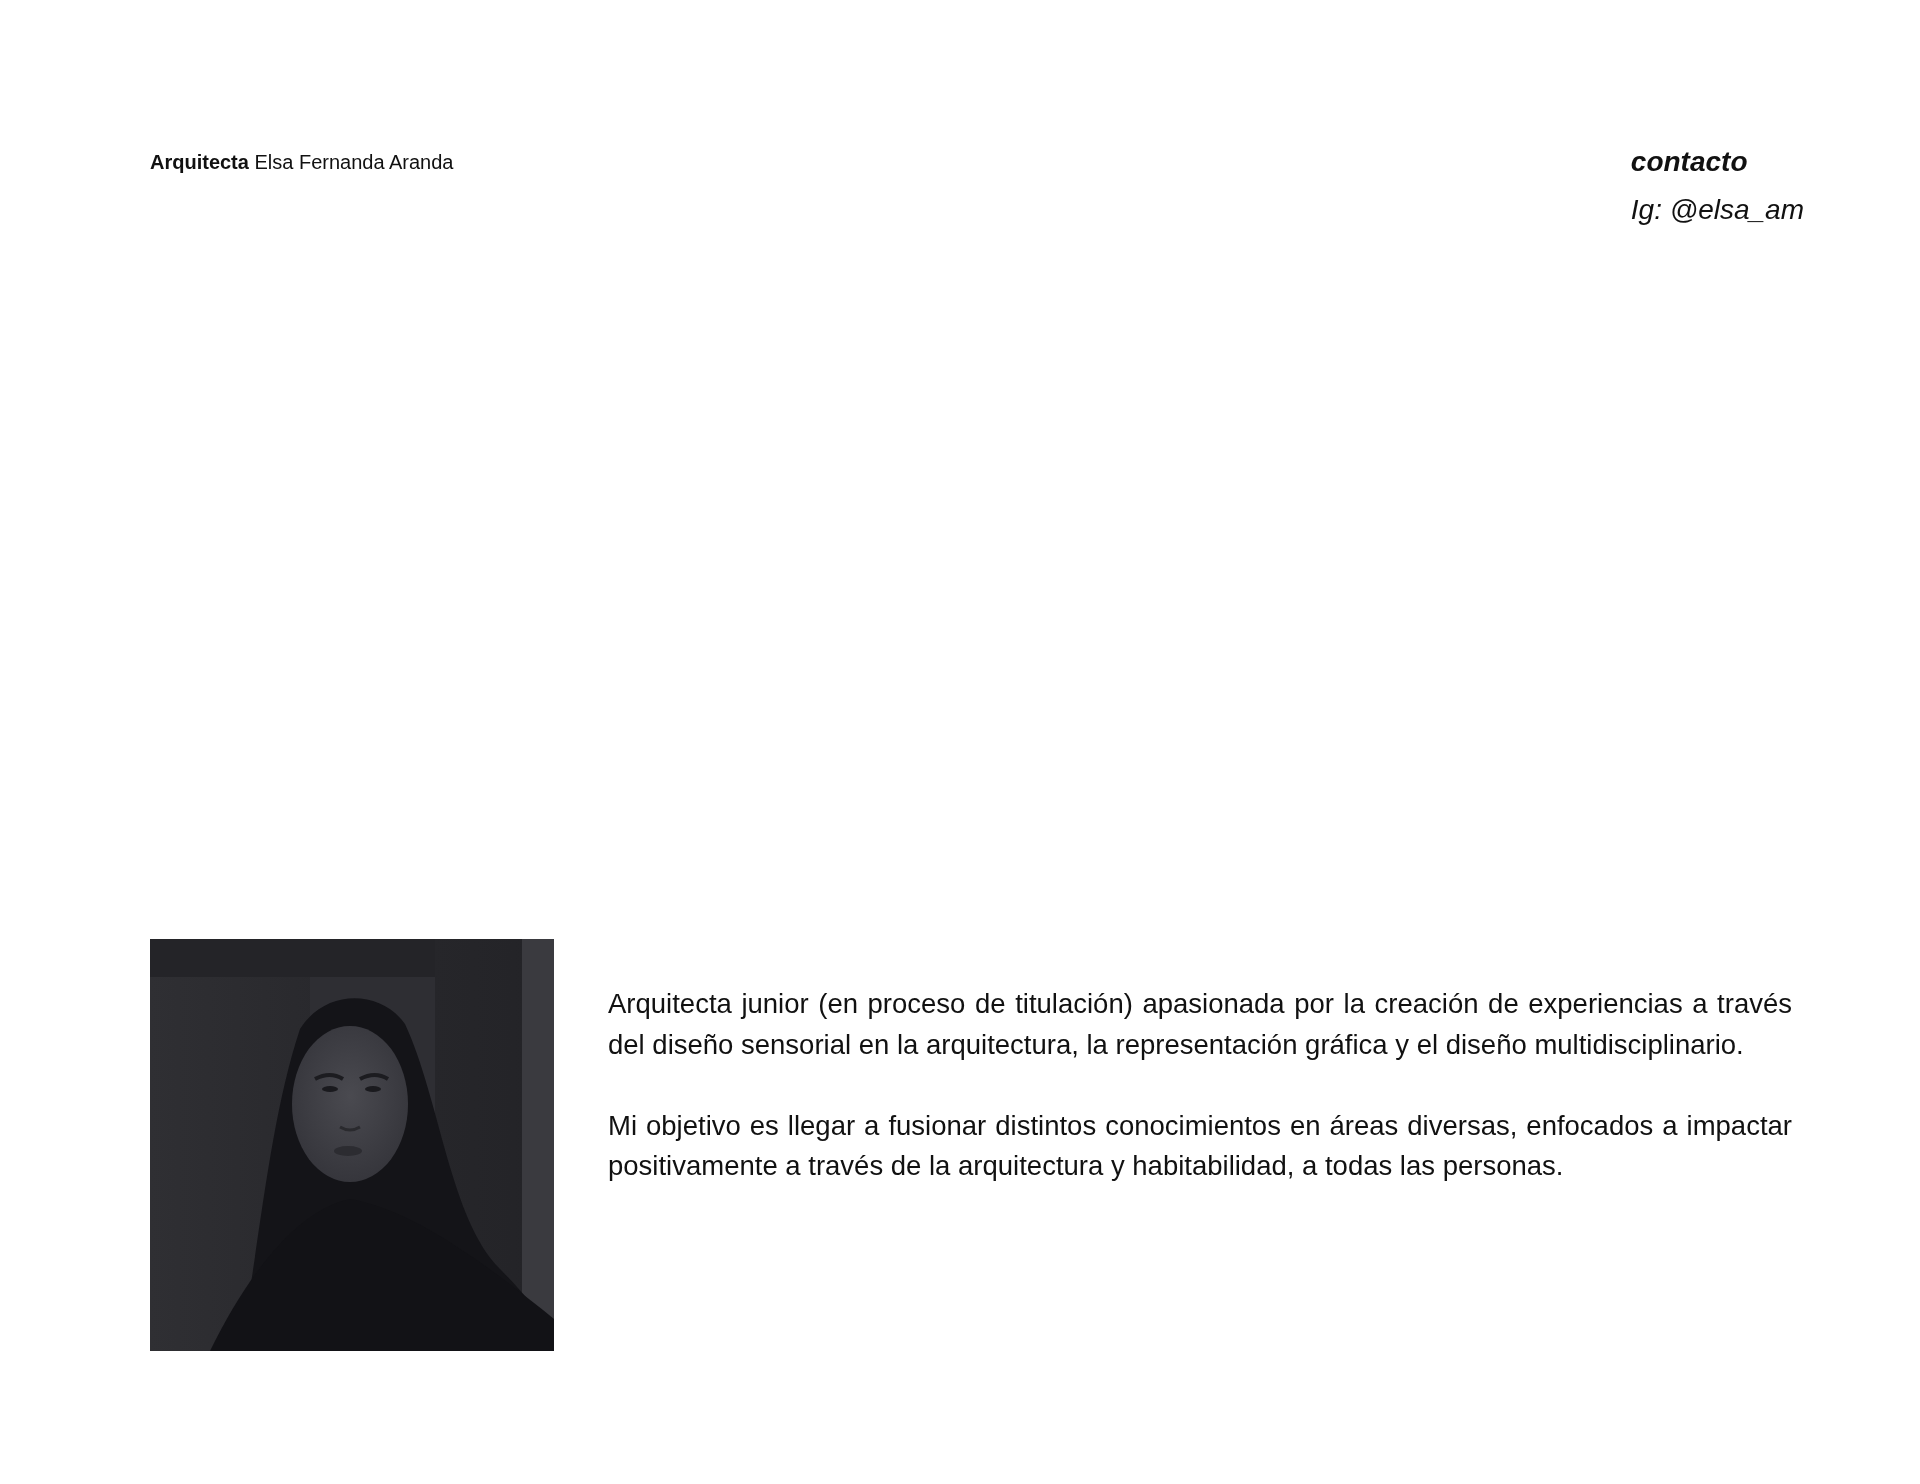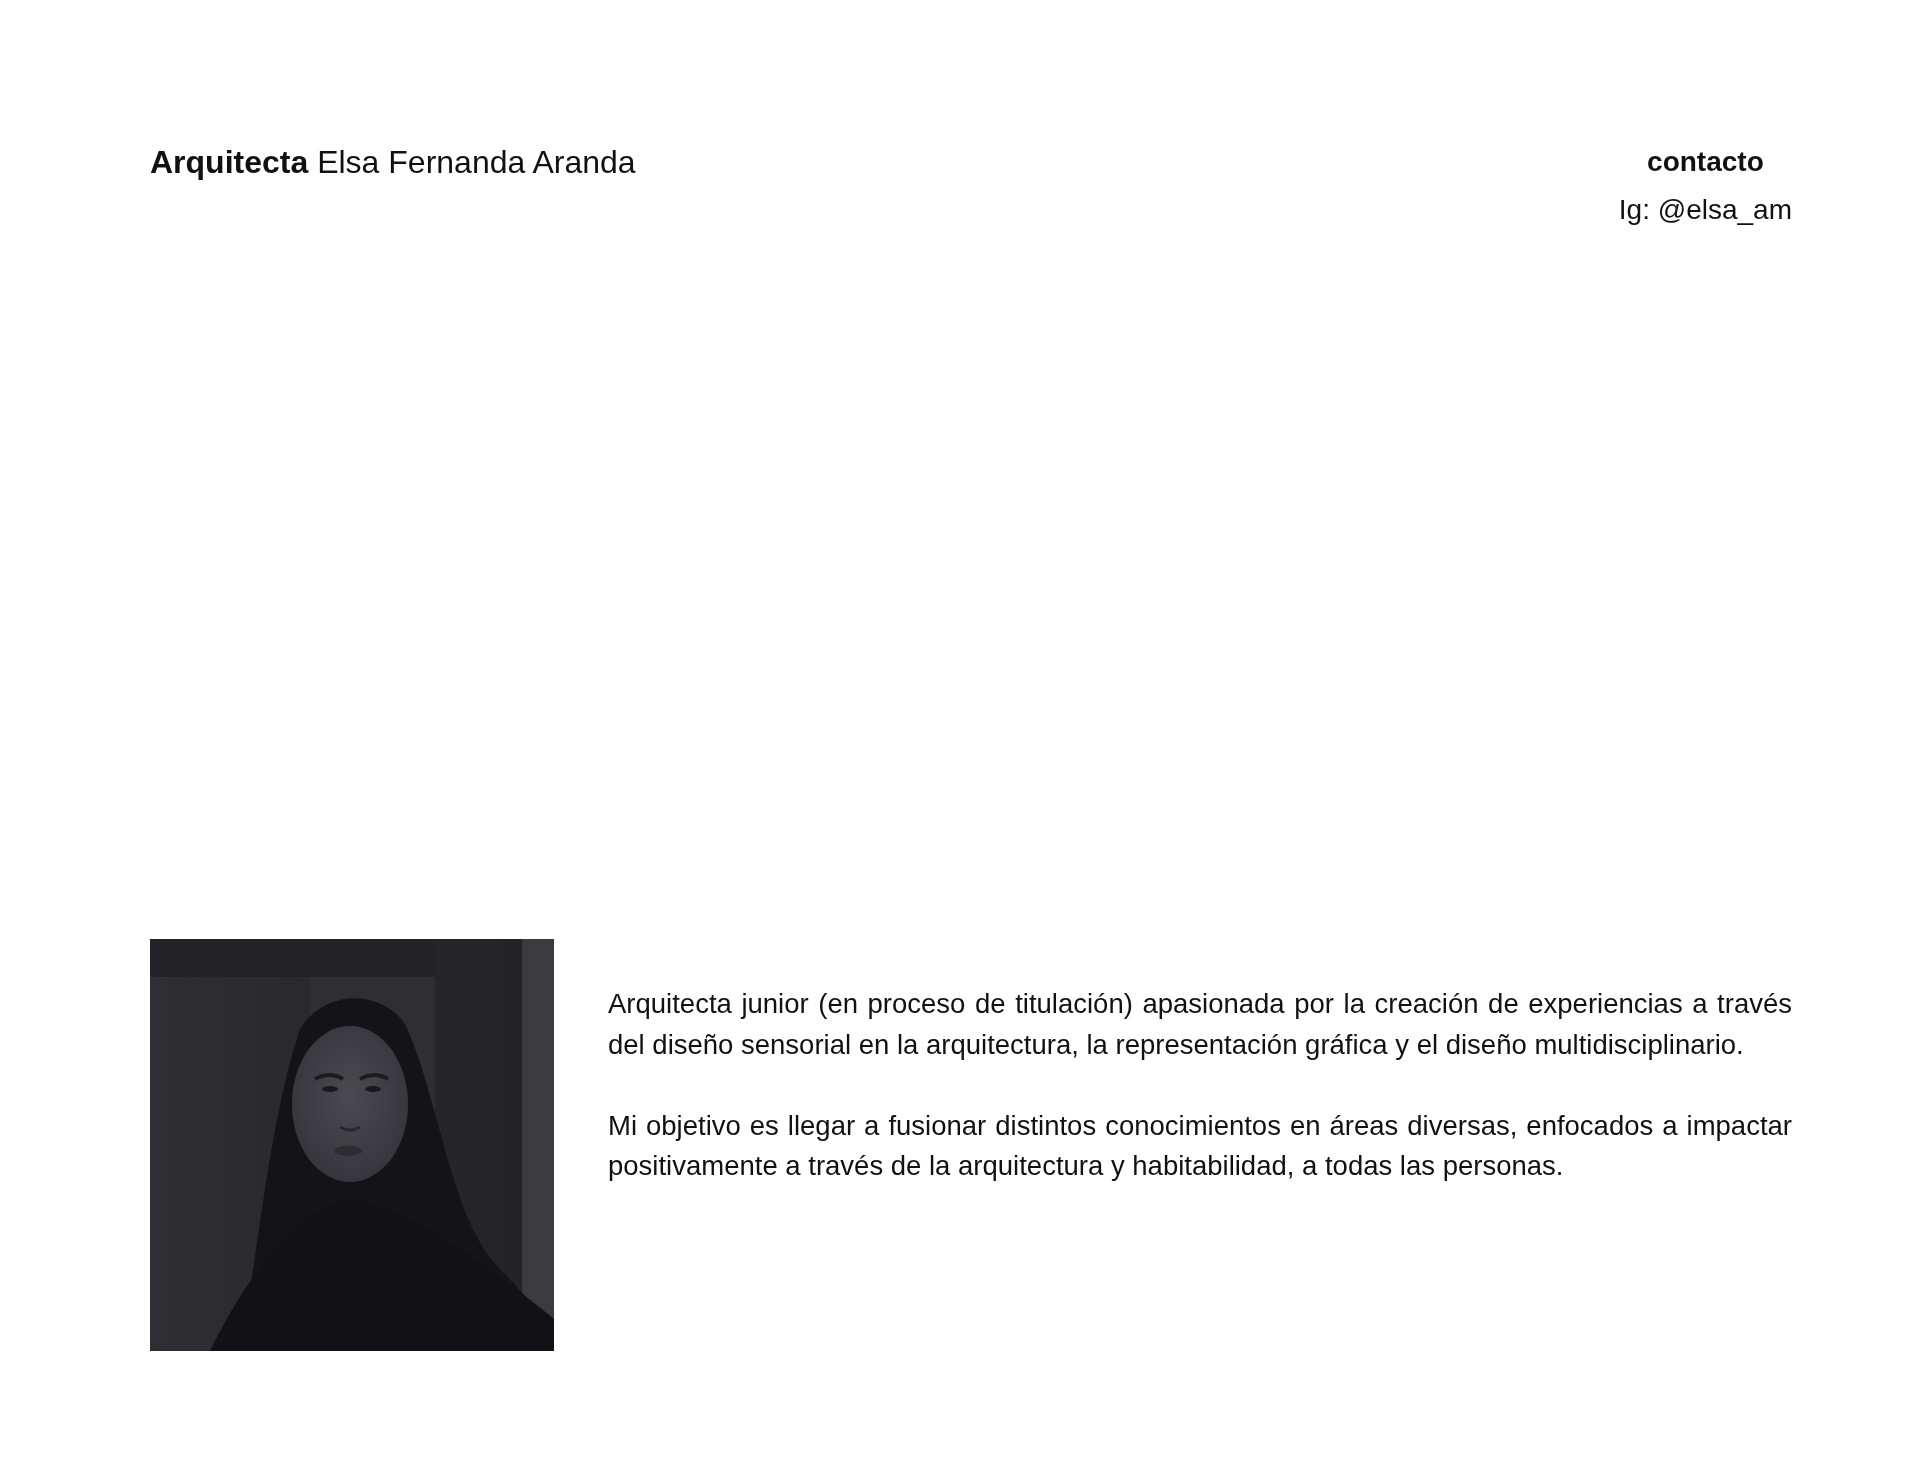--- a/index.html
+++ b/index.html
@@ -1,25 +1,25 @@
 <!DOCTYPE html>
 <html><head>
   <meta charset="utf-8">
   <style>
     html, body { margin: 0; padding: 0; }
     body {
       width: 1920px; height: 1484px; background: #ffffff; position: relative; overflow: hidden;
       font-family: "Liberation Sans", "DejaVu Sans", sans-serif; color: #111111;
     }
     .header-name {
-      position: absolute; left: 150px; top: 145px; font-size: 32px; line-height: 34px;
+      position: absolute; left: 150px; top: 145px; font-size: 20px; line-height: 34px;
     }
     .header-name .role { font-weight: bold; }
     .contact {
-      position: absolute; right: 128px; top: 145px; text-align: center; font-size: 28px; line-height: 43.5px;
+      position: absolute; right: 116px; top: 145px; text-align: left; font-size: 28px; line-height: 43.5px; font-style: italic;
     }
     .contact .contact-title { font-weight: bold; line-height: 34px; margin-bottom: 9px; }
     .contact div { white-space: nowrap; }
     .photo {
       position: absolute; left: 150px; top: 939px; width: 404px; height: 412px;
       background: #2a2a2e; overflow: hidden;
     }
     .bio {
       position: absolute; left: 608px; right: 128px; top: 984px; font-size: 27.5px; line-height: 40.5px;
     }

